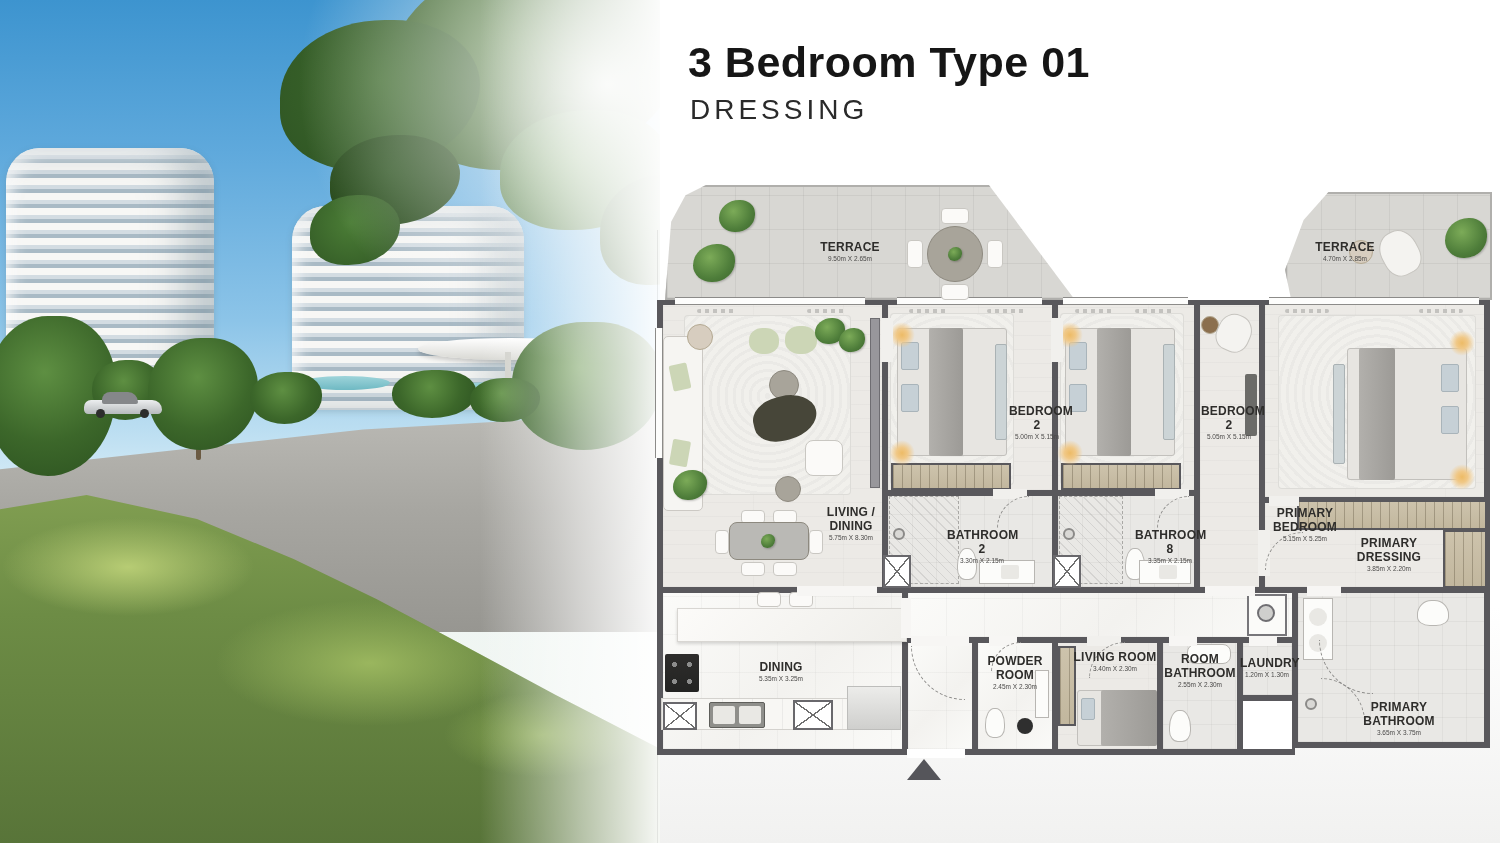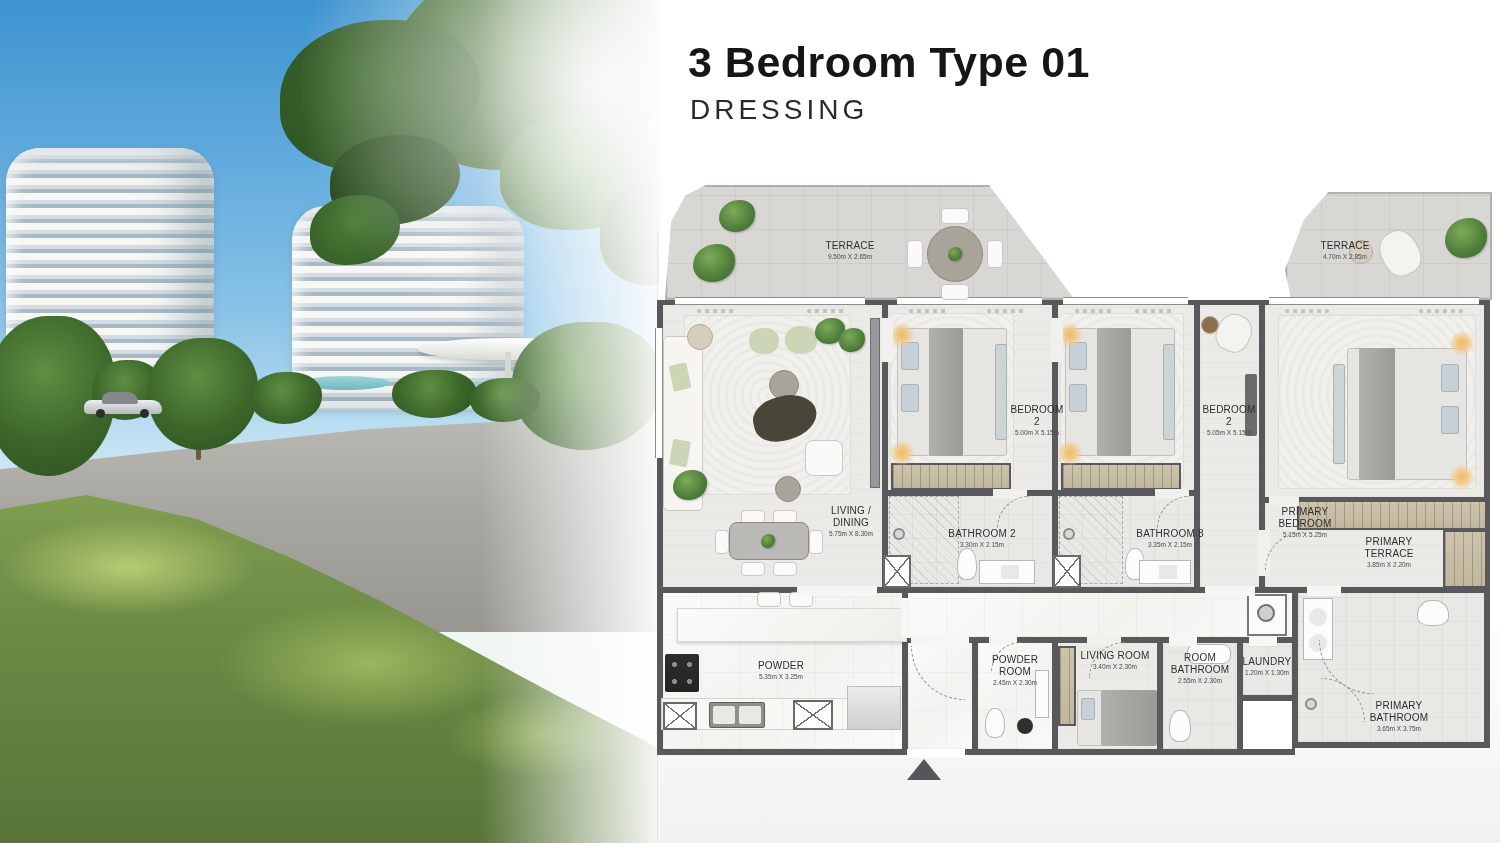--- a/index.html
+++ b/index.html
@@ -57,21 +57,21 @@
       repeating-linear-gradient(0deg,rgba(0,0,0,.04) 0 1px,transparent 1px 24px),
       repeating-linear-gradient(90deg,rgba(0,0,0,.04) 0 1px,transparent 1px 24px),#e9e8e5;}
   .terrace{background:
       repeating-linear-gradient(0deg,rgba(0,0,0,.05) 0 1px,transparent 1px 34px),
       repeating-linear-gradient(90deg,rgba(0,0,0,.05) 0 1px,transparent 1px 34px),#d8d7d3;
       border:2px solid #b0afac;}
   .ob-l{border-left-width:6px;} .ob-r{border-right-width:6px;}
   .ob-t{border-top-width:5px;} .ob-b{border-bottom-width:6px;}
 
   .room-label{text-align:center;color:#2e2d2b;z-index:30;line-height:1.18;}
-  .rl-name{font-weight:normal;font-size:10px;letter-spacing:.2px;}
+  .rl-name{font-weight:bold;font-size:12px;letter-spacing:.2px;}
   .rl-dims{font-size:6.5px;color:#4a4948;margin-top:1px;}
 
   .window{height:8px;background:#fdfdfc;border-top:1.5px solid #8c8b89;border-bottom:1.5px solid #8c8b89;z-index:6;}
   .windowV{width:8px;background:#fdfdfc;border-left:1.5px solid #8c8b89;border-right:1.5px solid #8c8b89;z-index:6;}
   .curtain{height:4px;background:repeating-linear-gradient(90deg,#b9b8b5 0 4px,transparent 4px 8px);opacity:.8;border-radius:2px;z-index:7;}
   .gap{z-index:20;}
   .gw{background:#f1f0ed;} .gm{background:#f7f6f4;} .gwh{background:#ffffff;}
   .arc{border-left:1px dashed #8f8e8c;border-bottom:1px dashed #8f8e8c;border-radius:0 0 0 100%;z-index:22;}
   .slider{background:#98979b;border:1px solid #6e6d71;z-index:21;}
   .shaft{background:
@@ -386,25 +386,25 @@
   </div>
   <div class="a room-label" style="left:478px;top:350px;width:70px;">
     <div class="rl-name">BATHROOM 8</div>
     <div class="rl-dims">3.35m X 2.15m</div>
   </div>
   <div class="a room-label" style="left:612px;top:288px;width:72px;margin-top:40px;">
     <div class="rl-name">PRIMARY BEDROOM</div>
     <div class="rl-dims">5.15m X 5.25m</div>
   </div>
   <div class="a room-label" style="left:694px;top:358px;width:76px;">
-    <div class="rl-name">PRIMARY TERRACE</div>
+    <div class="rl-name">PRIMARY DRESSING</div>
     <div class="rl-dims">3.85m X 2.20m</div>
   </div>
   <div class="a room-label" style="left:88px;top:482px;width:72px;">
-    <div class="rl-name">POWDER</div>
+    <div class="rl-name">DINING</div>
     <div class="rl-dims">5.35m X 3.25m</div>
   </div>
   <div class="a room-label" style="left:322px;top:476px;width:72px;">
     <div class="rl-name">POWDER ROOM</div>
     <div class="rl-dims">2.45m X 2.30m</div>
   </div>
   <div class="a room-label" style="left:414px;top:472px;width:88px;">
     <div class="rl-name">LIVING ROOM</div>
     <div class="rl-dims">3.40m X 2.30m</div>
   </div>

